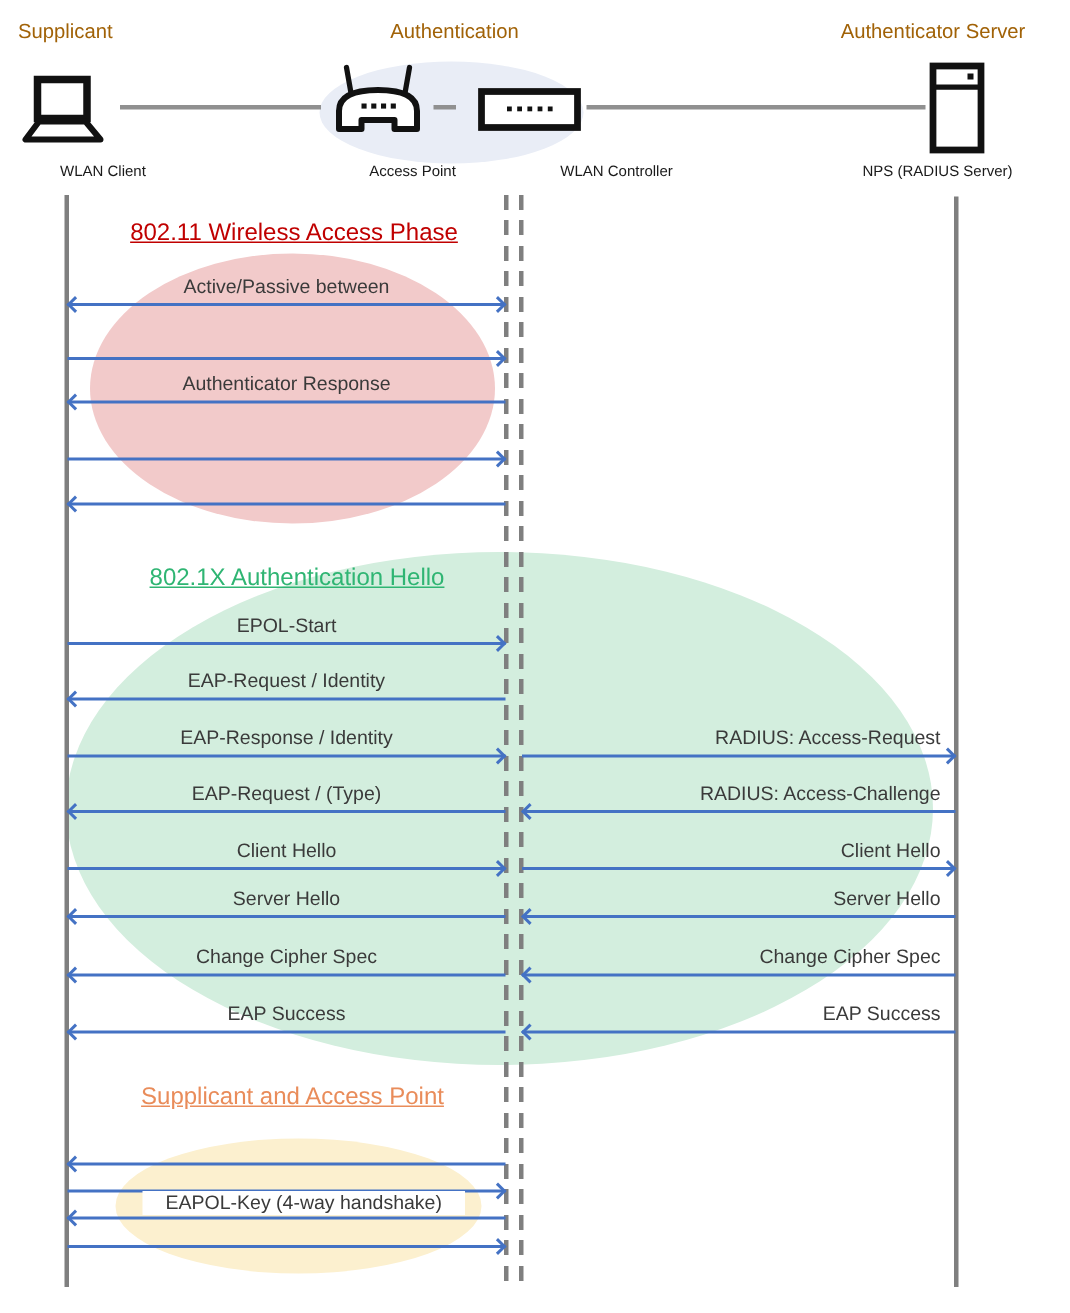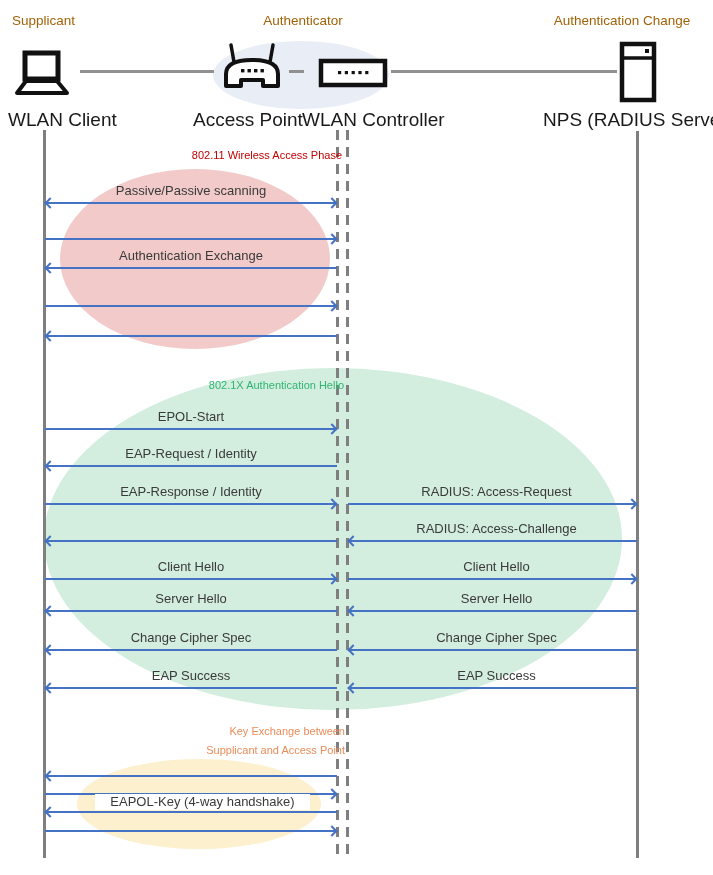--- a/index.html
+++ b/index.html
@@ -6,37 +6,37 @@
   .stage {
     position:relative; width:713px; height:875px; background:#fff;
     font-family:"Liberation Sans", sans-serif; color:#333; overflow:hidden;
   }
   
   .role {
     position:absolute; font-size:13.5px; color:#a16207; text-align:center;
     white-space:nowrap; z-index:5;
   }
   .node-label {
-    position:absolute; font-size:19px; color:#1a1a1a; text-align:center;
-    white-space:nowrap; z-index:5;
+    position:absolute; font-size:10px; color:#1a1a1a; text-align:center;
+    white-space:nowrap; z-index:5;margin-left:32px;
   }
   .icon { position:absolute; z-index:4; }
   .connector { position:absolute; height:3px; background:#909090; z-index:2; }
   
   .ellipse { position:absolute; border-radius:50%; z-index:1; }
   
   .lifeline { position:absolute; width:3px; background:var(--lifeline,#7f7f7f); z-index:2; }
   .lifeline.dashed {
     background:repeating-linear-gradient(to bottom,
       var(--lifeline,#7f7f7f) 0 10px, transparent 10px 17px);
   }
   
   .phase-title {
-    position:absolute; font-size:11px; text-align:right; z-index:5;
-    white-space:nowrap; line-height:19px;
+    position:absolute; font-size:16px; text-align:center; z-index:5;
+    white-space:nowrap; line-height:19px;text-decoration:underline;
   }
   
   .msg { position:absolute; height:2px; background:var(--arrow,#4472c4); z-index:3; }
   .lane-l { left:45px;  width:292px; }
   .lane-r { left:348px; width:289px; }
   .dir-right::after {
     content:""; position:absolute; right:1px; top:-3px; width:8px; height:8px;
     border-top:2px solid var(--arrow,#4472c4); border-right:2px solid var(--arrow,#4472c4);
     transform:rotate(45deg); box-sizing:border-box;
   }
@@ -53,31 +53,31 @@
   .dir-both::before {
     content:""; position:absolute; left:1px; top:-3px; width:8px; height:8px;
     border-left:2px solid var(--arrow,#4472c4); border-bottom:2px solid var(--arrow,#4472c4);
     transform:rotate(45deg); box-sizing:border-box;
   }
   .mlabel {
     position:absolute; font-size:13px; color:var(--message-text,#3a3a3a);
     text-align:center; height:18px; line-height:18px; white-space:nowrap; z-index:4;
   }
   .mlabel.lane-l-lab { left:45px;  width:292px; }
-  .mlabel.lane-r-lab { left:352px; width:289px; }
+  .mlabel.lane-r-lab { left:338px; width:289px;text-align:right; }
   .mlabel.boxed { background:#fff; }
 </style>
 </head>
 <body>
 
 <div class="stage">
 
   <div class="role" style="left:12px; top:13px; width:80px; text-align:left">Supplicant</div>
-  <div class="role" style="left:230px; top:13px; width:146px">Authenticator</div>
-  <div class="role" style="left:534px; top:13px; width:176px">Authentication Change</div>
+  <div class="role" style="left:230px; top:13px; width:146px">Authentication</div>
+  <div class="role" style="left:534px; top:13px; width:176px">Authenticator Server</div>
 
   <div class="ellipse" style="left:213px; top:41px; width:176px; height:68px; background:var(--header-ellipse,#e9edf6)"></div>
 
   <div class="connector" style="left:80px;  top:70px; width:134px"></div>
   <div class="connector" style="left:289px; top:70px; width:15px"></div>
   <div class="connector" style="left:391px; top:70px; width:226px"></div>
 
   <svg class="icon" style="left:10px; top:50px" width="64" height="48" viewBox="0 0 64 48">
     <rect x="15" y="3" width="33" height="26" fill="#fff" stroke="#111" stroke-width="5"></rect>
     <path d="M7 43 L57 43 L47 31 L16 31 Z" fill="#fff" stroke="#111" stroke-width="4" stroke-linejoin="round"></path>
@@ -103,60 +103,60 @@
   </svg>
 
   <svg class="icon" style="left:619px; top:41px" width="38" height="62" viewBox="0 0 38 62">
     <rect x="3" y="3" width="32" height="56" fill="#fff" stroke="#111" stroke-width="4.5"></rect>
     <line x1="3" y1="17" x2="35" y2="17" stroke="#111" stroke-width="3.5"></line>
     <rect x="26" y="8" width="4" height="4" fill="#111"></rect>
   </svg>
 
   <div class="node-label" style="left:8px; top:109px; width:95px; text-align:left">WLAN Client</div>
   <div class="node-label" style="left:193px; top:109px; width:100px">Access Point</div>
-  <div class="node-label" style="left:302px; top:109px; width:122px">WLAN Controller</div>
+  <div class="node-label" style="left:318px; top:109px; width:122px">WLAN Controller</div>
   <div class="node-label" style="left:543px; top:109px; width:180px; text-align:left">NPS (RADIUS Server)</div>
 
   <div class="lifeline" style="left:43px; top:130px; height:728px"></div>
   <div class="lifeline dashed" style="left:336px; top:130px; height:728px"></div>
   <div class="lifeline dashed" style="left:346px; top:130px; height:728px"></div>
   <div class="lifeline" style="left:636px; top:131px; height:727px"></div>
 
   <div class="ellipse" style="left:60px; top:169px; width:270px; height:180px; background:var(--phase1-ellipse,#f2caca)"></div>
   <div class="ellipse" style="left:44px; top:368px; width:578px; height:342px; background:var(--phase2-ellipse,#d3eede)"></div>
   <div class="ellipse" style="left:77px; top:759px; width:244px; height:90px; background:var(--phase3-ellipse,#fcf0cf)"></div>
 
   <div class="phase-title" style="left:50px; top:146px; width:292px; color:var(--phase1-title,#c00000)">802.11 Wireless Access Phase</div>
   <div class="phase-title" style="left:52px; top:376px; width:292px; color:var(--phase2-title,#2fb573)">802.1X Authentication Hello</div>
   <div class="phase-title" style="left:45px; top:722px; width:300px; color:var(--phase3-title,#e98c5a)">
-    <span style="display:block">Key Exchange between</span>
     <span style="display:block">Supplicant and Access Point</span>
   </div>
 
-  <div class="mlabel lane-l-lab" style="top:182px">Passive/Passive scanning</div>
+  <div class="mlabel lane-l-lab" style="top:182px">Active/Passive between</div>
   <div class="msg lane-l dir-both" style="top:202px"></div>
 
   <div class="msg lane-l dir-right" style="top:238px"></div>
 
-  <div class="mlabel lane-l-lab" style="top:247px">Authentication Exchange</div>
+  <div class="mlabel lane-l-lab" style="top:247px">Authenticator Response</div>
   <div class="msg lane-l dir-left" style="top:267px"></div>
 
   <div class="msg lane-l dir-right" style="top:305px"></div>
 
   <div class="msg lane-l dir-left" style="top:335px"></div>
 
   <div class="mlabel lane-l-lab" style="top:408px">EPOL-Start</div>
   <div class="msg lane-l dir-right" style="top:428px"></div>
 
   <div class="mlabel lane-l-lab" style="top:445px">EAP-Request / Identity</div>
   <div class="msg lane-l dir-left" style="top:465px"></div>
 
   <div class="mlabel lane-l-lab" style="top:483px">EAP-Response / Identity</div>
   <div class="msg lane-l dir-right" style="top:503px"></div>
 
+  <div class="mlabel lane-l-lab" style="top:520px">EAP-Request / (Type)</div>
   <div class="msg lane-l dir-left" style="top:540px"></div>
 
   <div class="mlabel lane-l-lab" style="top:558px">Client Hello</div>
   <div class="msg lane-l dir-right" style="top:578px"></div>
 
   <div class="mlabel lane-l-lab" style="top:590px">Server Hello</div>
   <div class="msg lane-l dir-left" style="top:610px"></div>
 
   <div class="mlabel lane-l-lab" style="top:629px">Change Cipher Spec</div>
   <div class="msg lane-l dir-left" style="top:649px"></div>

